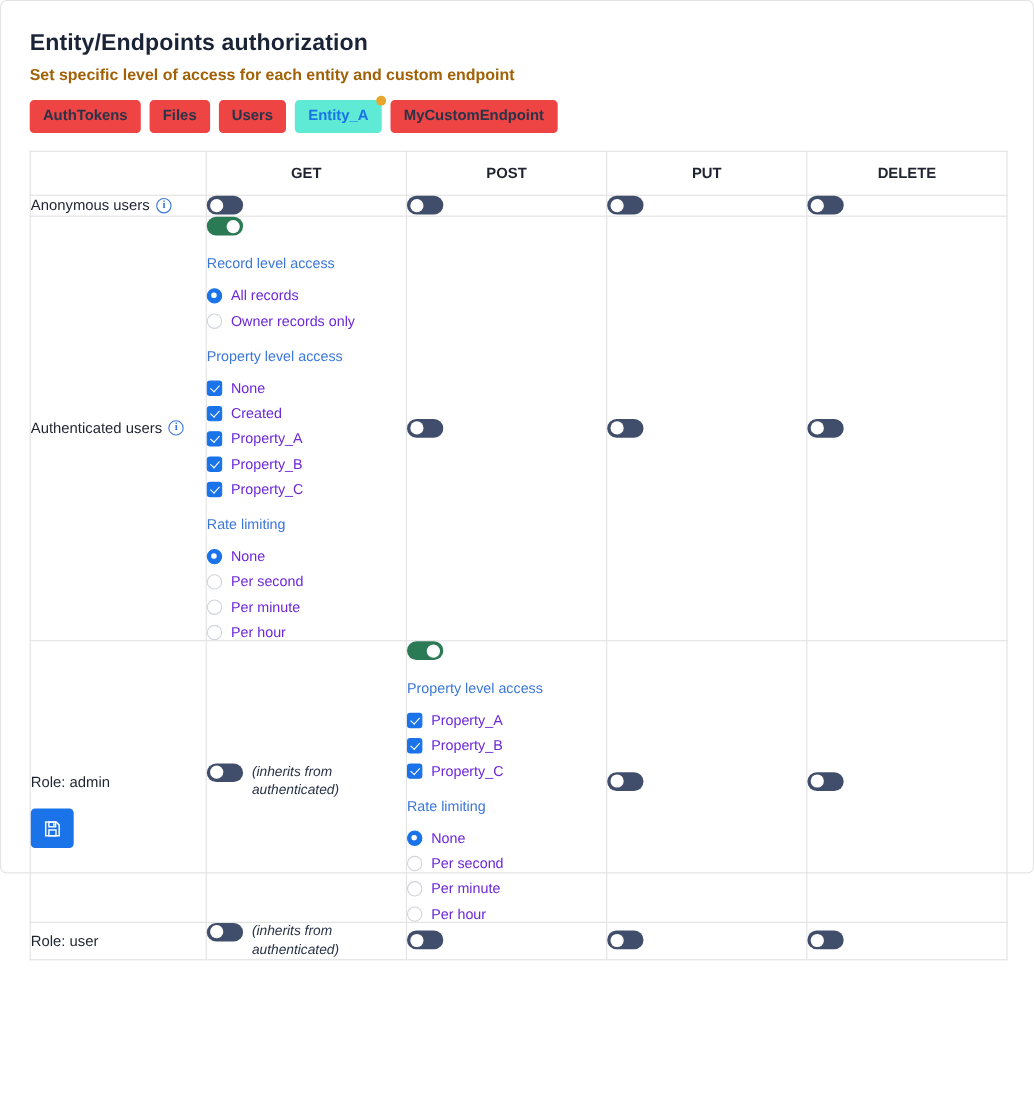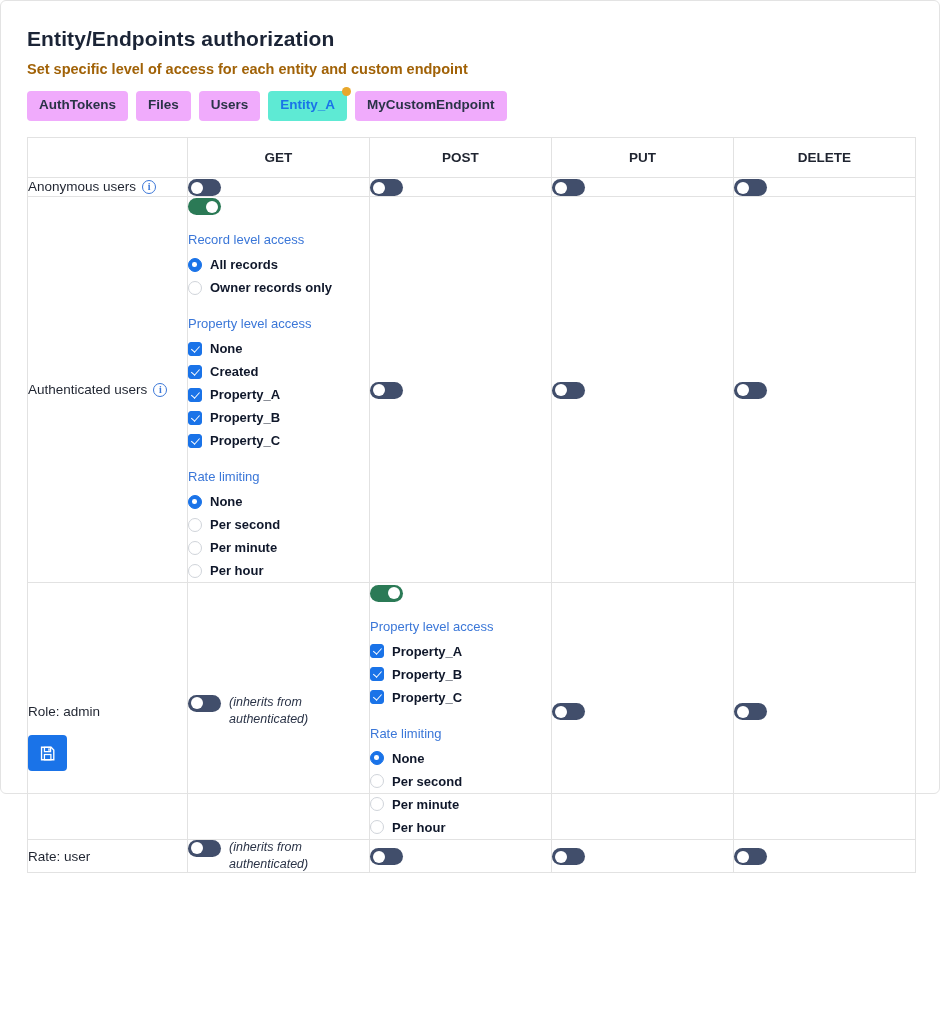--- a/index.html
+++ b/index.html
@@ -35,21 +35,21 @@
     margin: 10px 0 0 0;
   }
   .tabs {
     display: flex;
     align-items: flex-start;
     gap: 8px;
     margin-top: 14px;
   }
   .tab {
     position: relative;
-    background: #f0abfc;
+    background: #ef4444;
     color: #2a3347;
     font-size: 13.5px;
     font-weight: bold;
     padding: 7px 12px 8px 12px;
     border-radius: 4px;
     line-height: 1.1;
     cursor: pointer;
     white-space: nowrap;
   }
   .tab.active {
@@ -157,27 +157,26 @@
 
   
   .group { margin-top: 17px; }
   .group-title {
     font-size: 13px;
     color: #3b77d8;
     margin-bottom: 6px;
   }
   .opt {
     display: flex;
-    align-items: center;
+    align-items: flex-end;
     gap: 8px;
     height: 23px;
     font-size: 13px;
-    color: #0f172a;
+    color: #6d28d9;
     cursor: pointer;
-    font-weight: bold;
   }
 
   .radio {
     width: 14px; height: 14px;
     border-radius: 50%;
     border: 1.5px solid #d0d4da;
     background: #ffffff;
     position: relative;
     flex: 0 0 auto;
   }
@@ -437,21 +436,21 @@
           <span class="toggle"><span class="knob"></span></span>
         </td>
         <td class="ctrl-cell mid">
           <span class="toggle"><span class="knob"></span></span>
         </td>
       </tr>
 
       <tr>
         <td class="label-cell">
           <div class="label-inner">
-            <span>Rate: user</span>
+            <span>Role: user</span>
           </div>
         </td>
         <td class="ctrl-cell mid">
           <div class="toggle-row">
             <span class="toggle">
                 <span class="knob"></span>
               </span>
             <span class="inherit-note">(inherits from authenticated)</span>
           </div>
         </td>

